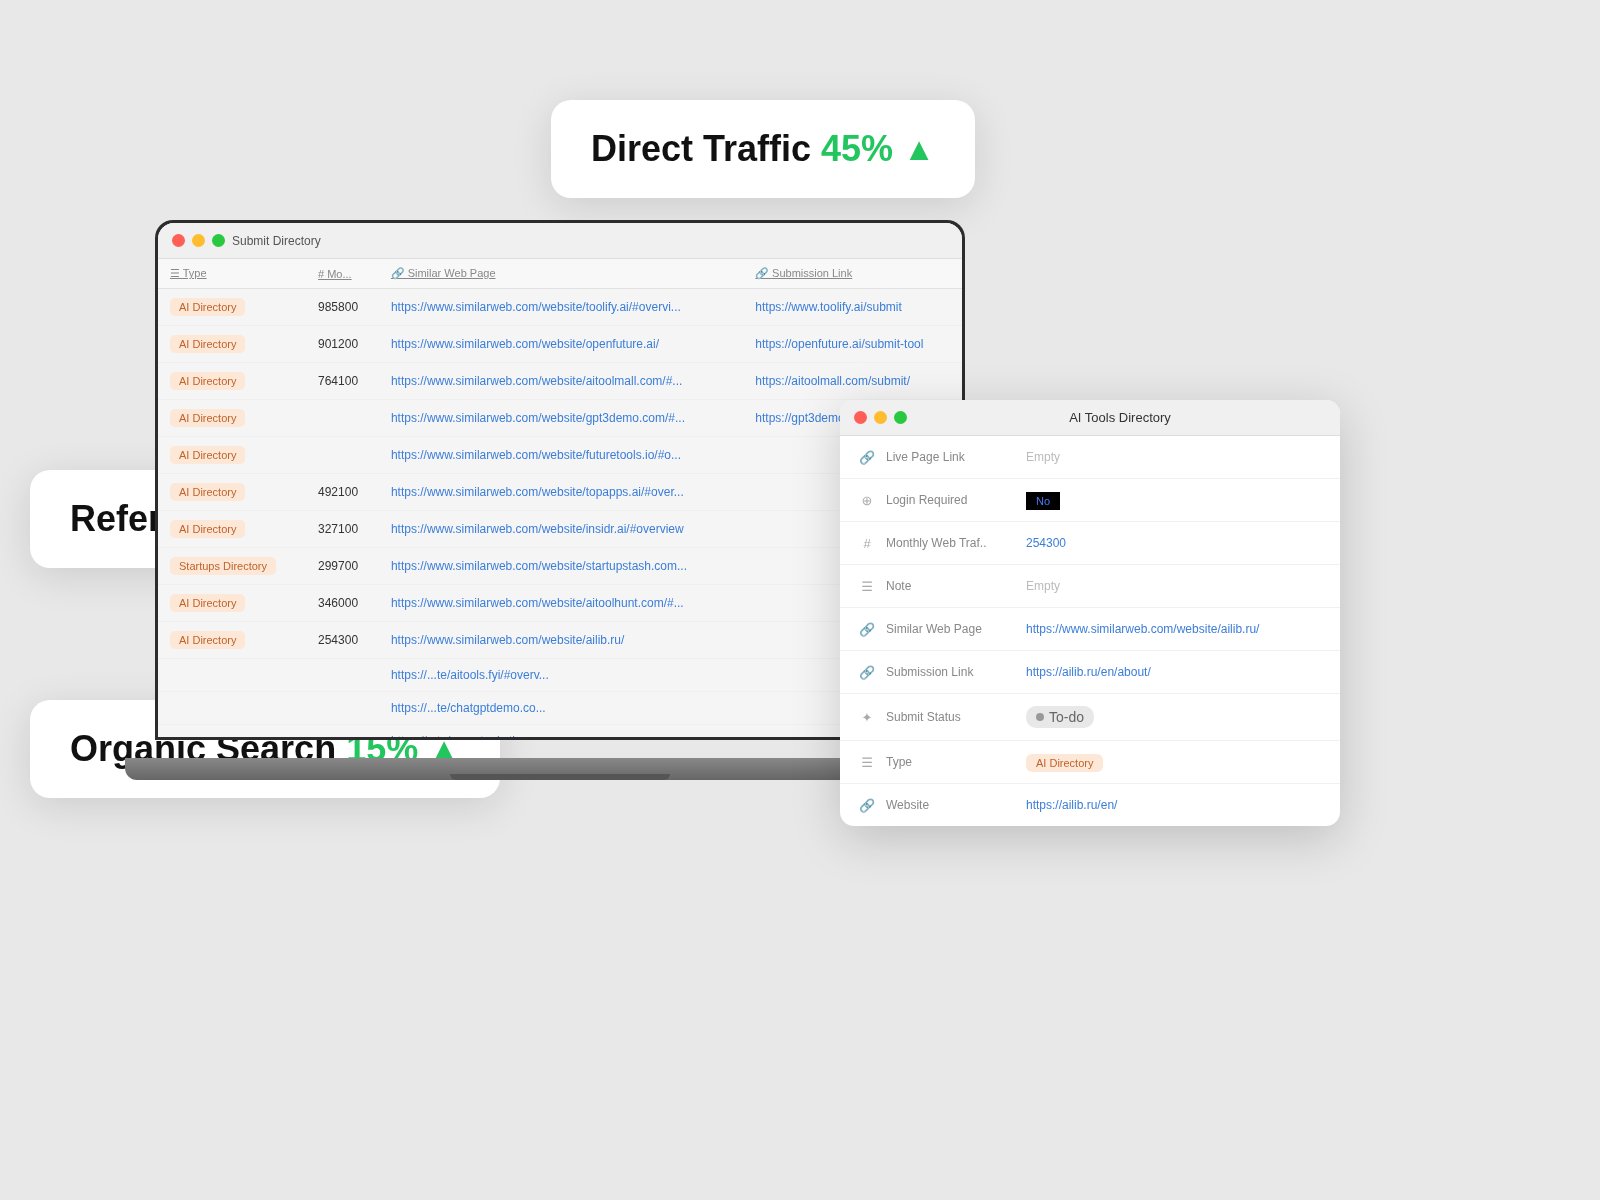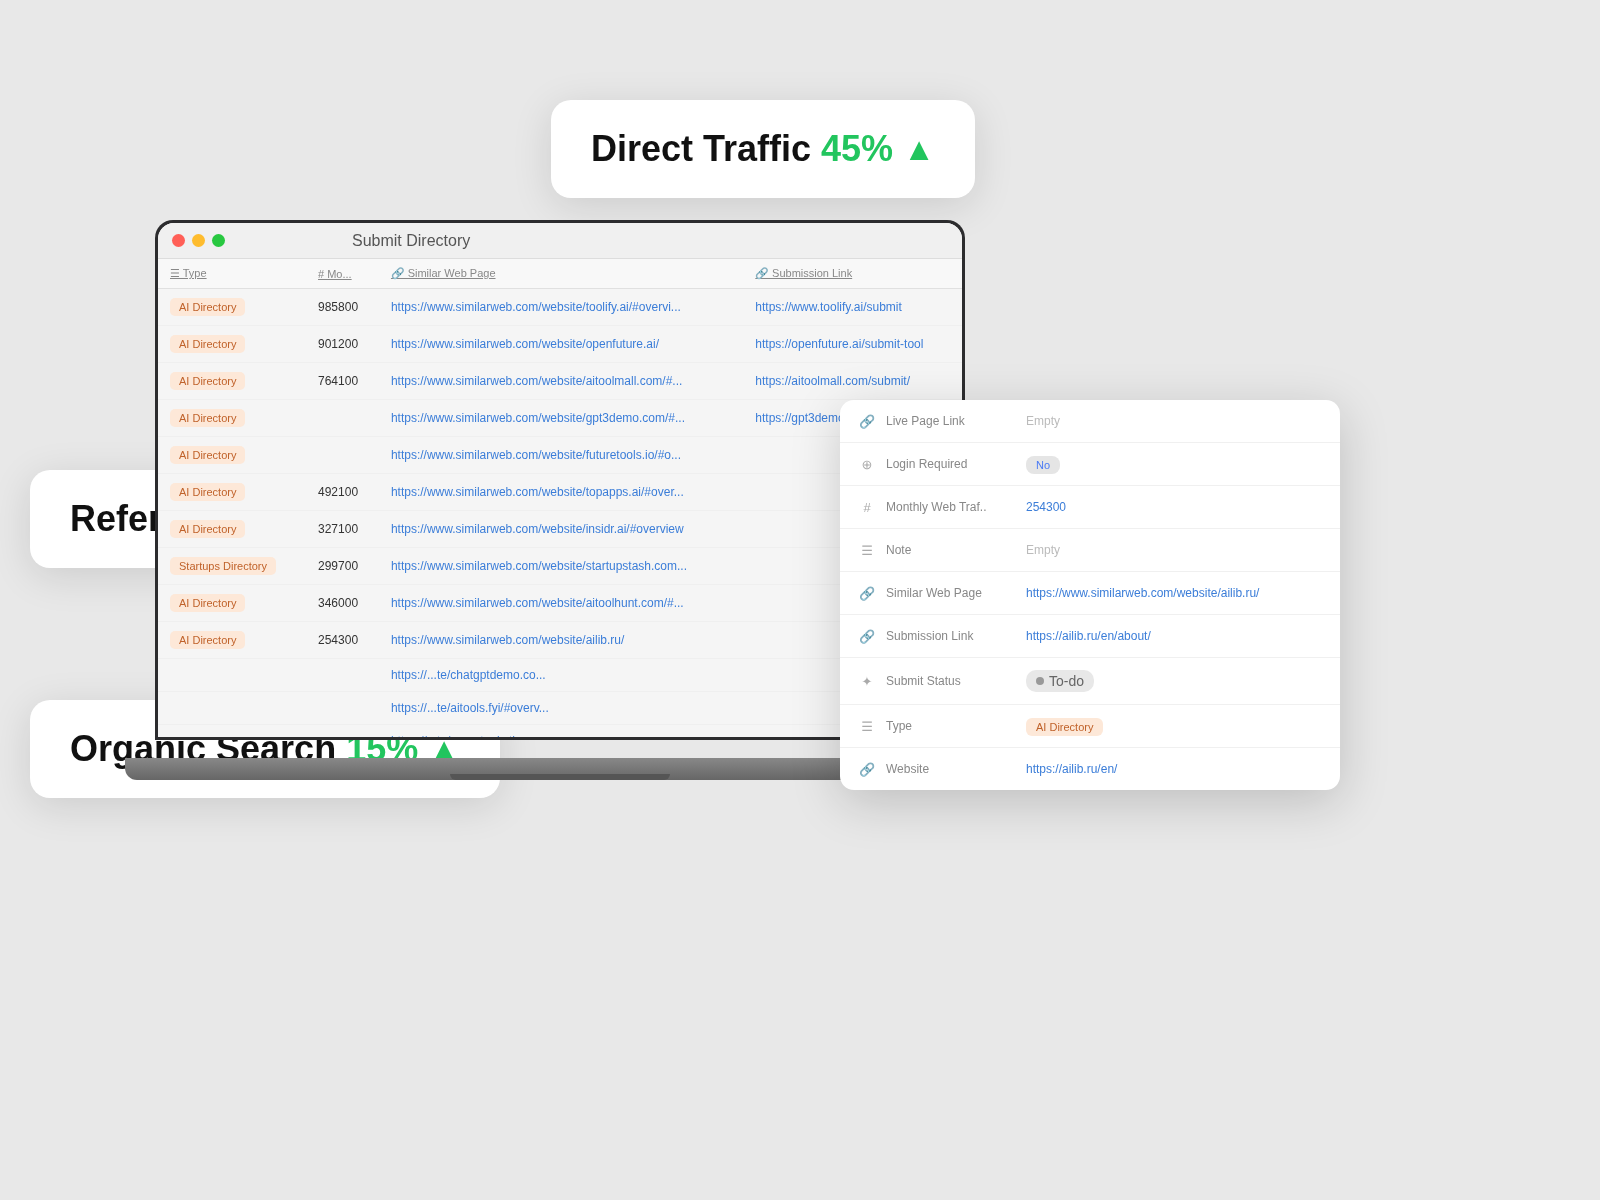--- a/index.html
+++ b/index.html
@@ -99,24 +99,23 @@
     .traffic-light {
       width: 13px;
       height: 13px;
       border-radius: 50%;
     }
     .tl-red { background: #ff5f57; }
     .tl-yellow { background: #febc2e; }
     .tl-green { background: #28c840; }
 
     .laptop-title {
-      font-size: 16px;
+      font-size: 12px;
       color: #555;
       font-weight: 500;
-      margin-left: 120px;
     }
 
     .laptop-content {
       height: calc(100% - 36px);
       overflow: hidden;
     }
 
     
     .data-table {
       width: 100%;
@@ -256,24 +255,24 @@
       font-size: 12px;
       color: #333;
       flex: 1;
     }
 
     .panel-value.empty {
       color: #bbb;
     }
 
     .badge-no {
-      background: #e5e5e5;
+      background: #000000;
       color: #4a7af5;
       padding: 3px 10px;
-      border-radius: 8px;
+      border-radius: 0;
       font-size: 11px;
       font-weight: 500;
     }
 
     .badge-todo {
       background: #e8e8e8;
       color: #666;
       padding: 3px 10px;
       border-radius: 10px;
       font-size: 14px;
@@ -398,44 +397,50 @@
               </tr>
               <tr>
                 <td><span class="tag tag-ai">AI Directory</span></td>
                 <td>254300</td>
                 <td style="color: rgb(59, 125, 216);">https://www.similarweb.com/website/ailib.ru/</td>
                 <td style="color: rgb(59, 125, 216);"></td>
               </tr>
               <tr>
                 <td></td>
                 <td></td>
+                <td style="color: rgb(59, 125, 216);">https://...te/aitools.fyi/#overv...</td>
+                <td style="color: rgb(59, 125, 216);"></td>
+              </tr>
+              <tr>
+                <td></td>
+                <td></td>
                 <td style="color: rgb(59, 125, 216);">https://...te/chatgptdemo.co...</td>
-                <td style="color: rgb(59, 125, 216);"></td>
-              </tr>
-              <tr>
-                <td></td>
-                <td></td>
-                <td style="color: rgb(59, 125, 216);">https://...te/aitools.fyi/#overv...</td>
                 <td style="color: rgb(59, 125, 216);"></td>
               </tr>
               <tr>
                 <td></td>
                 <td></td>
                 <td style="color: rgb(59, 125, 216);">https://...te/supertools.theru...</td>
                 <td style="color: rgb(59, 125, 216);"></td>
               </tr>
             </tbody>
         </table>
       </div>
     </div>
   </div>
   <div class="laptop-base"></div>
 </div>
 
 <div class="ai-panel">
+  <div class="ai-panel-titlebar">
+    <div class="traffic-light tl-red"></div>
+    <div class="traffic-light tl-yellow"></div>
+    <div class="traffic-light tl-green"></div>
+    <span class="ai-panel-title">AI Tools Directory</span>
+  </div>
   <div class="ai-panel-body" id="ai-panel-body">
   <div class="panel-row">
         <span class="panel-icon">🔗</span>
         <span class="panel-label">Live Page Link</span>
         <span class="panel-value empty">Empty</span>
       </div>
       <div class="panel-row">
         <span class="panel-icon">⊕</span>
         <span class="panel-label">Login Required</span>
         <span><span class="badge-no">No</span></span>

